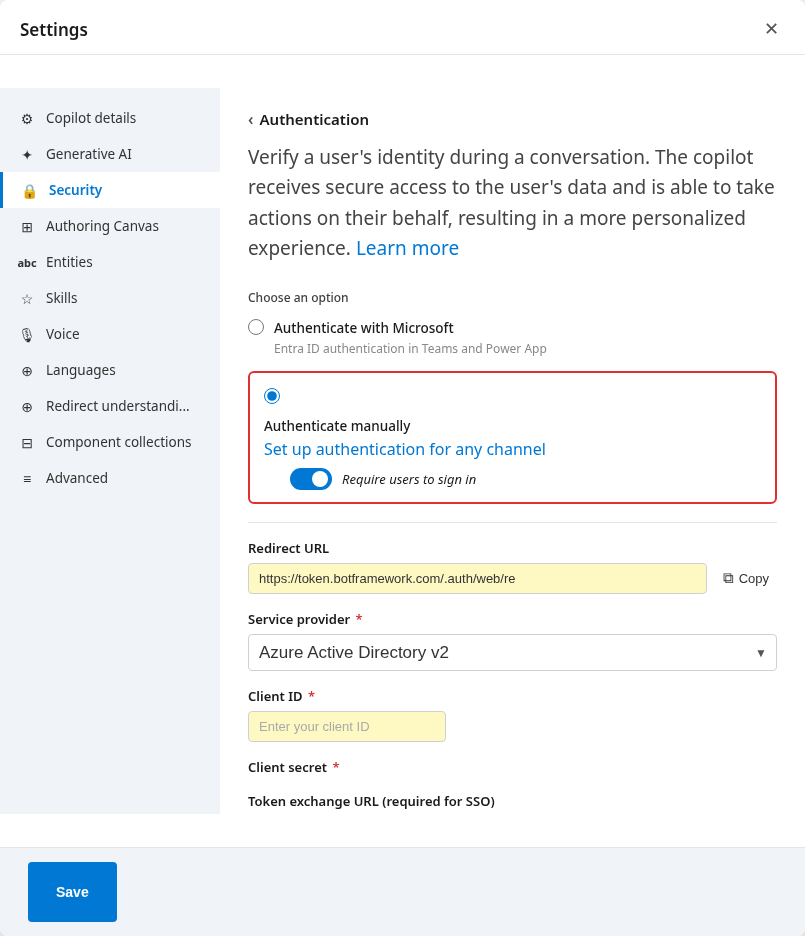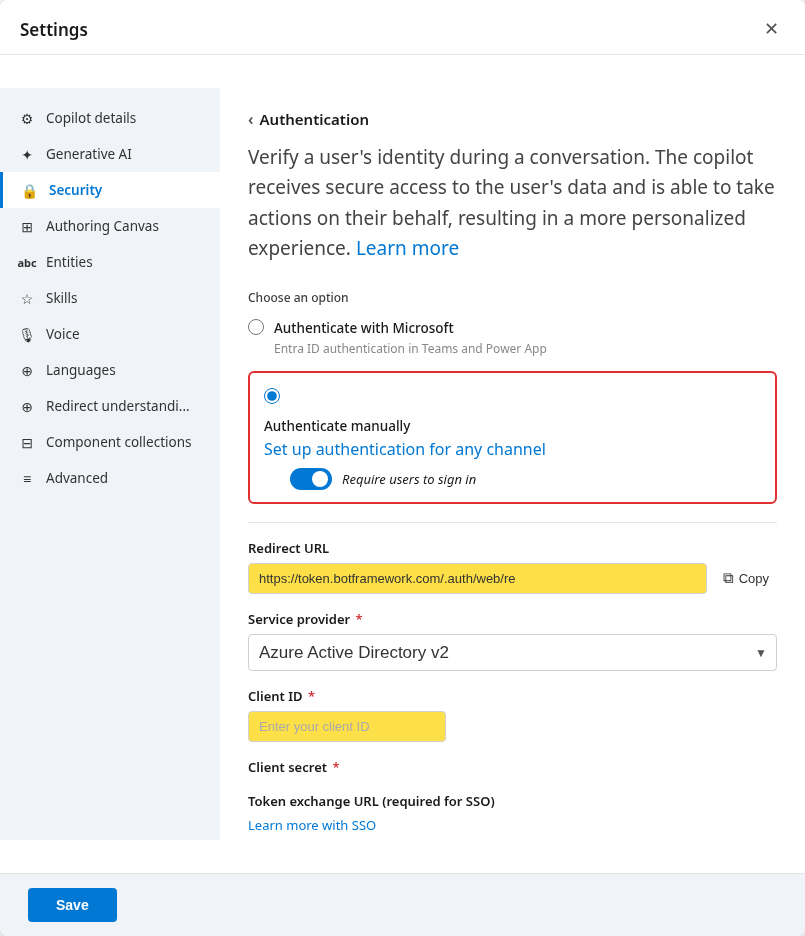--- a/index.html
+++ b/index.html
@@ -221,21 +221,21 @@
       gap: 8px;
       margin-bottom: 16px;
     }
     .field-input {
       flex: 1;
       padding: 7px 10px;
       border: 1px solid #d0d0d0;
       border-radius: 4px;
       font-size: 13px;
       color: #333;
-      background: #fde047;
+      background: #fef9c3;
       outline: none;
     }
     .field-input::placeholder { color: #aaa; }
     .field-input.disabled-input {
       background: #f5f5f5;
       color: #888;
     }
     .copy-btn {
       display: flex;
       align-items: center;
@@ -301,21 +301,21 @@
     
     .modal-footer {
       padding: 14px 28px;
       border-top: 1px solid #e5e5e5;
       background: #f0f3f7;
     }
     .save-btn {
       background: #0078d4;
       color: #fff;
       border: none;
-      padding: 9px 28px;
+      padding: 22px 28px;
       border-radius: 4px;
       font-size: 14px;
       font-weight: 600;
       cursor: pointer;
     }
     .section-divider {
       border: none;
       border-top: 1px solid #e5e5e5;
       margin: 4px 0 16px 0;
     }

